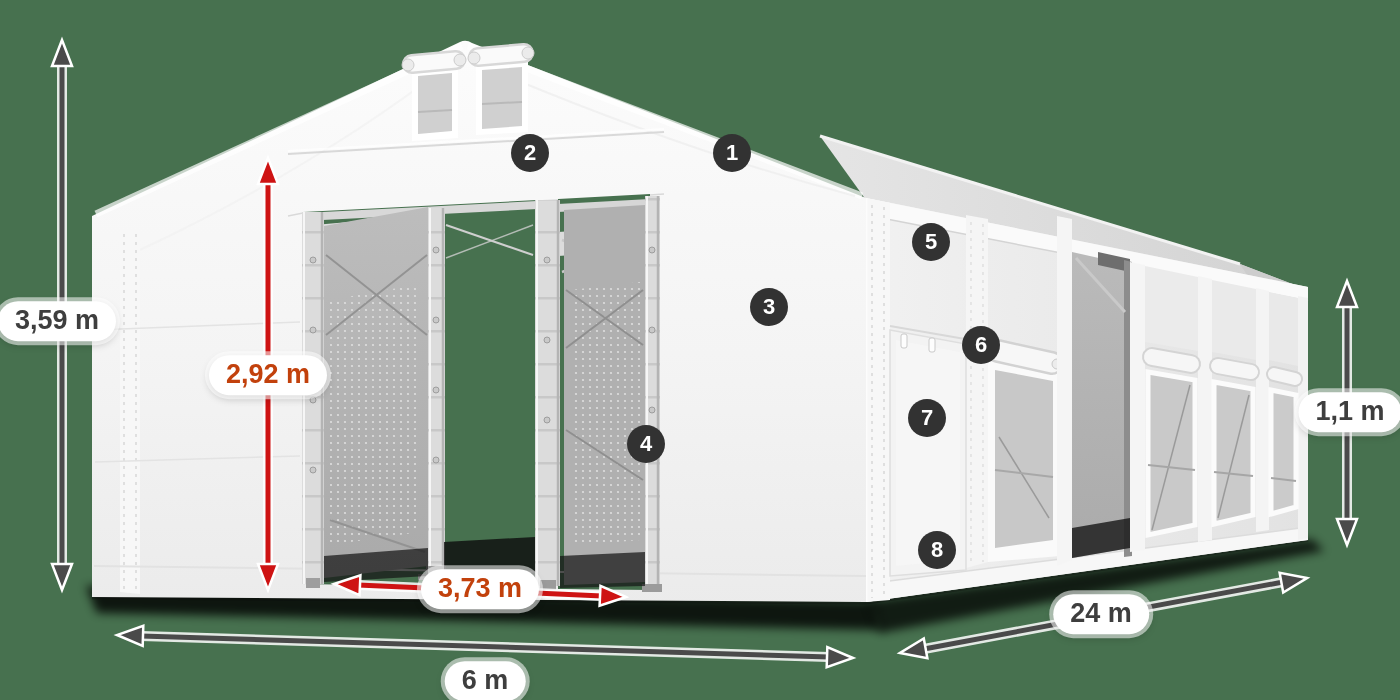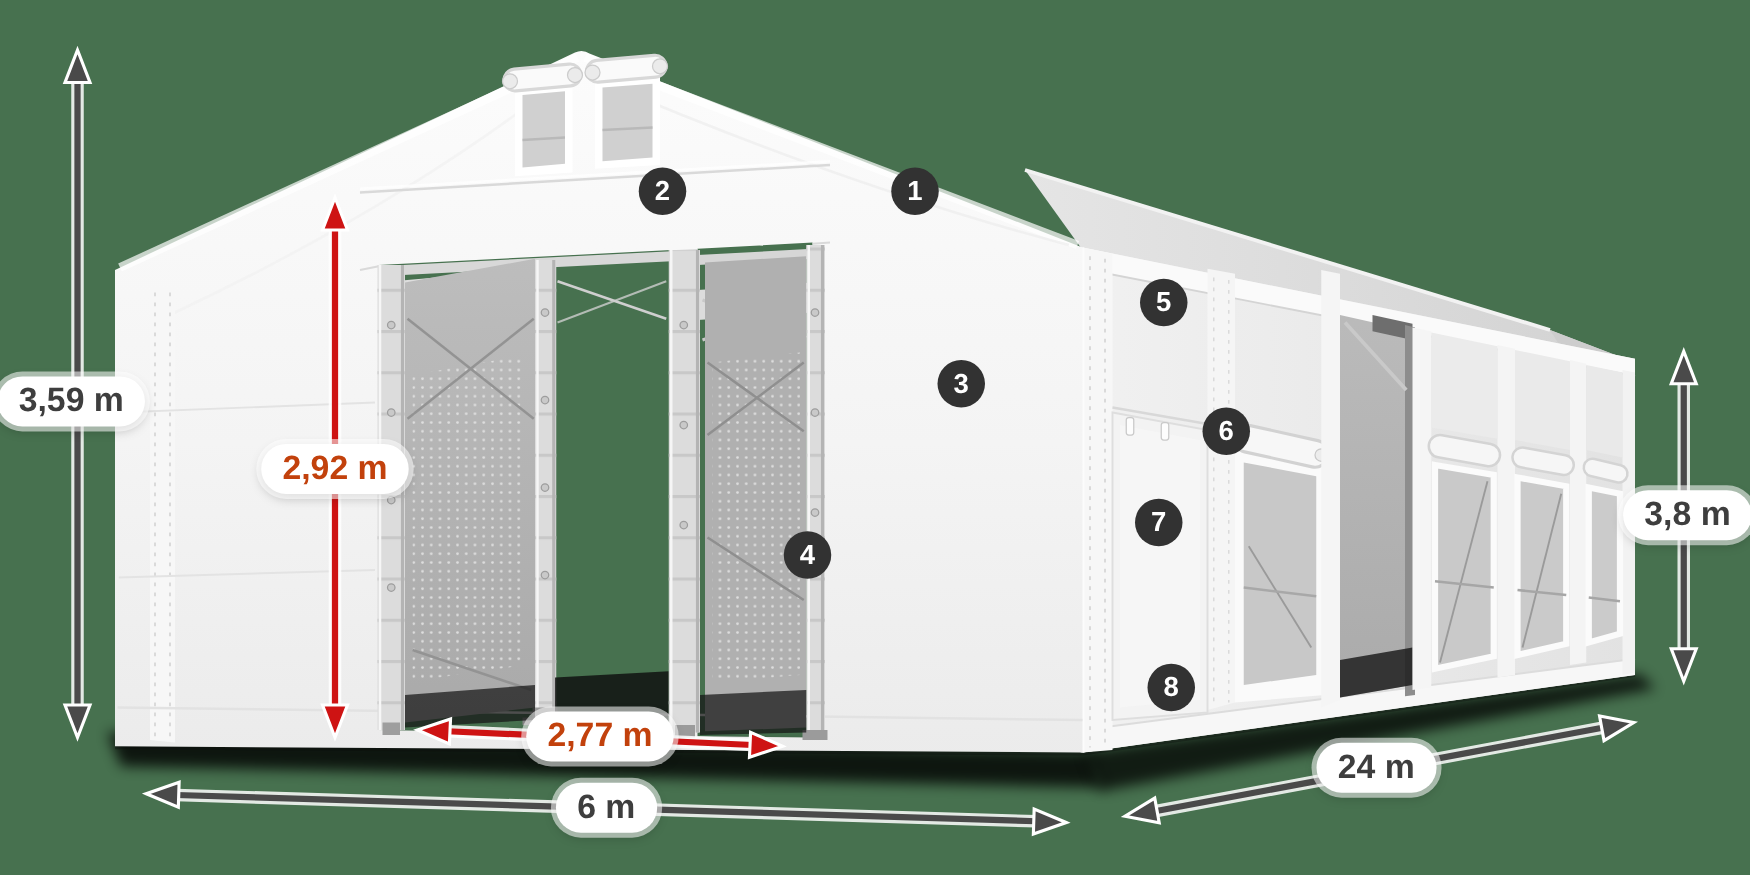--- a/index.html
+++ b/index.html
@@ -321,24 +321,24 @@
       <line x1="1347" y1="305" x2="1347" y2="521" stroke="#ffffff" stroke-width="10" opacity="0.85"></line>
       <line x1="1347" y1="305" x2="1347" y2="521" stroke="#4A4A4A" stroke-width="5"></line>
       <polygon points="0,0 -26,-10 -26,10" transform="translate(1347,281) rotate(-90)" fill="#4A4A4A" stroke="#ffffff" stroke-width="2.5"></polygon>
       <polygon points="0,0 -26,-10 -26,10" transform="translate(1347,545) rotate(90)" fill="#4A4A4A" stroke="#ffffff" stroke-width="2.5"></polygon>
     </g>
   </g>
 </svg>
 
 <div class="pill" style="left:57px;top:321px">3,59 m</div>
 <div class="pill red" style="left:268px;top:375px">2,92 m</div>
-<div class="pill red" style="left:480px;top:589px">2,77 m</div>
-<div class="pill" style="left:485px;top:646px">6 m</div>
+<div class="pill red" style="left:480px;top:589px">3,73 m</div>
+<div class="pill" style="left:485px;top:681px">6 m</div>
 <div class="pill" style="left:1101px;top:614px">24 m</div>
-<div class="pill" style="left:1350px;top:412px">3,8 m</div>
+<div class="pill" style="left:1350px;top:412px">1,1 m</div>
 
 <div class="marker" style="left:732px;top:153px">1</div>
 <div class="marker" style="left:530px;top:153px">2</div>
 <div class="marker" style="left:769px;top:307px">3</div>
 <div class="marker" style="left:646px;top:444px">4</div>
 <div class="marker" style="left:931px;top:242px">5</div>
 <div class="marker" style="left:981px;top:345px">6</div>
 <div class="marker" style="left:927px;top:418px">7</div>
 <div class="marker" style="left:937px;top:550px">8</div>
 

